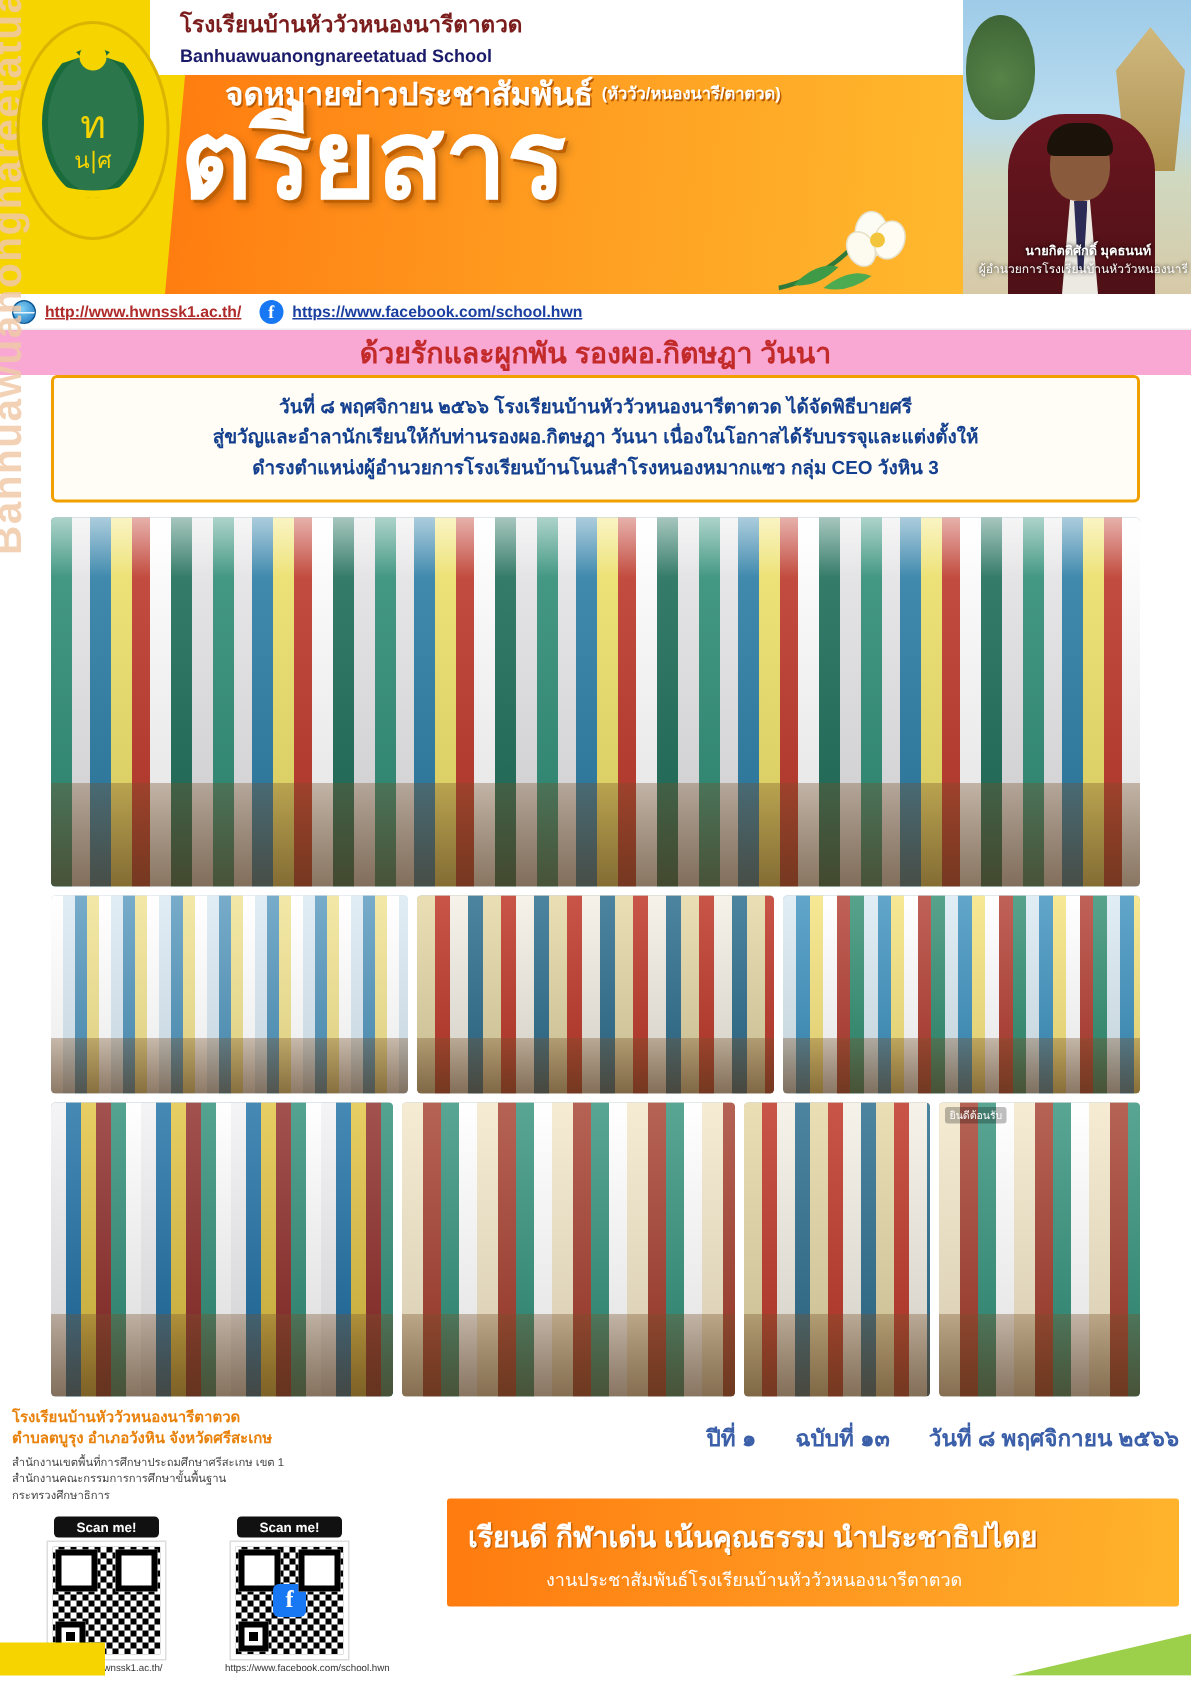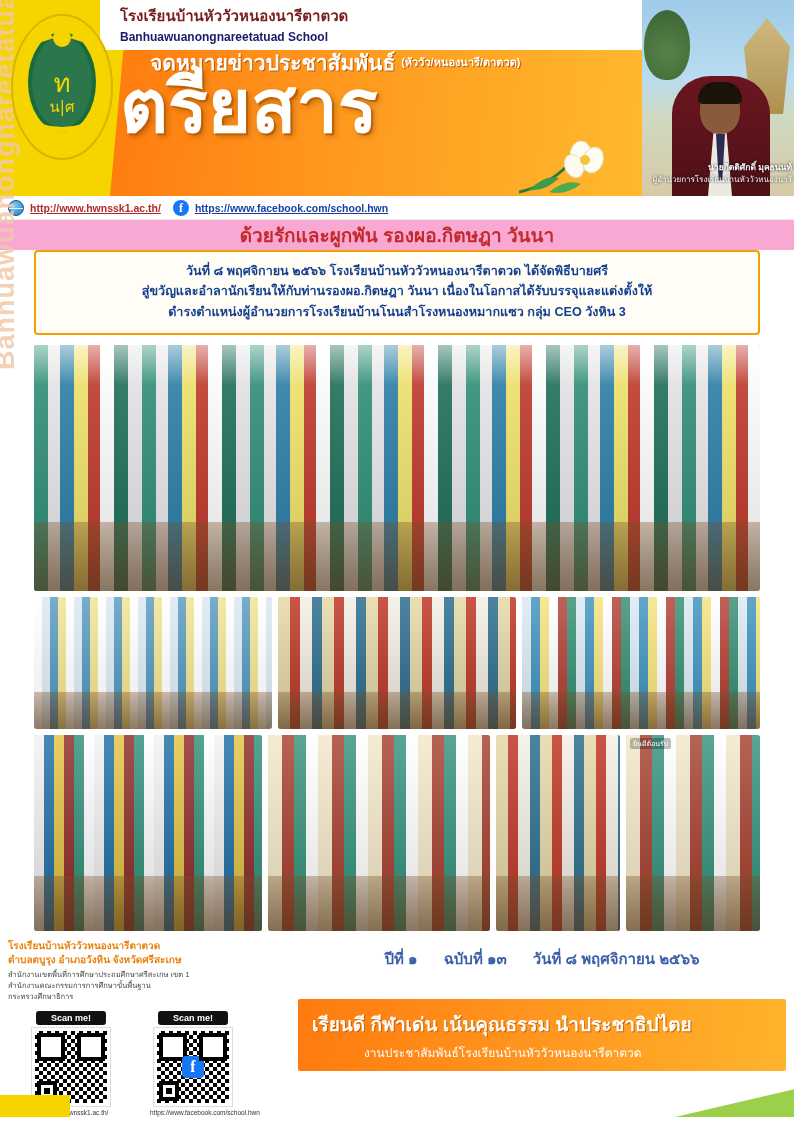--- a/index.html
+++ b/index.html
@@ -89,21 +89,21 @@
   .ph-head {
     position: absolute; left: 58px; bottom: 62px; width: 40px; height: 48px;
     background: #8a5a3c; border-radius: 48% 48% 45% 45%;
   }
   .ph-hair {
     position: absolute; left: 56px; bottom: 92px; width: 44px; height: 22px;
     background: #1b1209; border-radius: 22px 22px 6px 6px;
   }
   .ph-name {
     position: absolute; right: 2px; bottom: 22px; width: 150px; z-index: 8;
-    text-align: right; font-size: 8.5px; color: #ffffff; font-weight: bold;
+    text-align: center; font-size: 8.5px; color: #ffffff; font-weight: bold;
     text-shadow: 0 0 3px #000;
     padding-left: 17px;
   }
   .ph-pos {
     position: absolute; right: 2px; bottom: 10px; width: 152px; z-index: 8;
     text-align: right; font-size: 8px; color: #ffffff;
     text-shadow: 0 0 3px #000;
   }
   .hdr-flower {
     position: absolute; right: 165px; bottom: 0px; width: 110px; height: 70px; z-index: 8;
@@ -290,21 +290,21 @@
     position: absolute; left: 50%; top: 50%; transform: translate(-50%,-50%);
     width: 22px; height: 22px; border-radius: 4px; background: #1877f2;
     color: #fff; font-weight: bold; font-size: 16px; text-align: center;
     line-height: 22px; font-family: "Liberation Serif", serif;
   }
 
   .foot-right {
     position: absolute; right: 8px; top: 0; width: 488px; height: 178px;
   }
   .foot-issue {
-    height: 40px; display: flex; align-items: center; justify-content: center;
+    height: 40px; display: flex; align-items: center; justify-content: flex-end;
     gap: 26px; background: #ffffff;
   }
   .foot-issue span {
     font-size: 15px; font-weight: bold; color: #3b5fa8;
   }
   .foot-orange {
     height: 72px; margin-top: 20px;
     background: linear-gradient(95deg,#ff7b0f,#ff9c22 60%,#ffb42c);
     border-radius: 2px;
     display: flex; flex-direction: column; justify-content: center;

